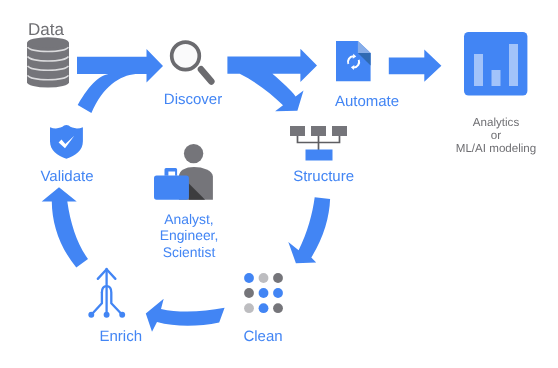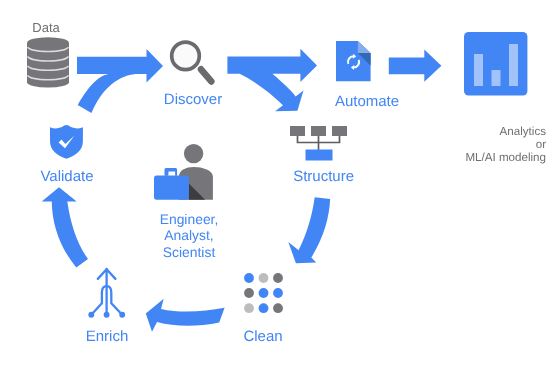--- a/index.html
+++ b/index.html
@@ -22,21 +22,21 @@
         <ellipse cx="21" cy="5.4" rx="20.7" ry="5.2"></ellipse>
       </g>
       <g fill="none" stroke="#dcdcde" stroke-width="1.5">
         <path d="M0.55 10.1 a20.7 5.2 0 0 0 40.9 0"></path>
         <path d="M0.55 19.5 a20.7 5.2 0 0 0 40.9 0"></path>
         <path d="M0.55 28.9 a20.7 5.2 0 0 0 40.9 0"></path>
         <path d="M0.55 38.3 a20.7 5.2 0 0 0 40.9 0"></path>
       </g>
     </svg>
   </div>
-  <div class="lbl lbl-gray" style="left:11px;top:19.5px;width:70px;font-size:13px;">Data</div>
+  <div class="lbl lbl-gray" style="left:11px;top:19.5px;width:70px;font-size:17px;">Data</div>
 
   <div class="abs" style="left:168px;top:38px;">
     <svg width="50" height="50" viewBox="0 0 50 50">
       <line x1="33.0" y1="31.3" x2="43.3" y2="43.4" stroke="#6B6B6F" stroke-width="6.6" stroke-linecap="round"></line>
       <circle cx="17.5" cy="17.9" r="13.8" fill="#fafafb" stroke="#6B6B6F" stroke-width="3.7"></circle>
     </svg>
   </div>
   <div class="lbl" style="left:158px;top:91.3px;width:70px;">Discover</div>
 
   <div class="abs" style="left:335.7px;top:41.4px;">
@@ -57,21 +57,21 @@
   <div class="lbl" style="left:332px;top:93.2px;width:70px;">Automate</div>
 
   <div class="abs" style="left:464px;top:32px;">
     <svg width="64" height="64" viewBox="0 0 64 64">
       <rect x="0" y="0" width="63.4" height="63.6" rx="4.6" fill="#4285F4"></rect>
       <rect x="10" y="22" width="9" height="32" fill="#A2C3FA"></rect>
       <rect x="27.5" y="38" width="9" height="16" fill="#A2C3FA"></rect>
       <rect x="45" y="12" width="9" height="42" fill="#A2C3FA"></rect>
     </svg>
   </div>
-  <div class="lbl lbl-gray" style="left:446px;top:125px;width:100px;line-height:13.2px;font-size:11.6px;text-align:right;">
+  <div class="lbl lbl-gray" style="left:446px;top:116px;width:100px;line-height:13.2px;font-size:11.6px;">
     <div>Analytics</div>
     <div>or</div>
     <div>ML/AI modeling</div>
   </div>
 
   <div class="abs" style="left:290px;top:126px;">
     <svg width="58" height="36" viewBox="0 0 58 36">
       <g fill="#75757A">
         <rect x="0" y="0" width="15" height="10"></rect>
         <rect x="21" y="0" width="15" height="10"></rect>
@@ -111,43 +111,43 @@
         <path d="M13.9 26.6 q0 -6.4 4.7 -6.4 q4.7 0 4.7 6.4 v10.6 l10.9 11.6"></path>
         <path d="M13.9 26.6 v10.6 l-10.6 11.6"></path>
       </g>
       <g fill="#4285F4">
         <circle cx="3.3" cy="48.8" r="2.95"></circle>
         <circle cx="18.6" cy="48.8" r="2.95"></circle>
         <circle cx="34.2" cy="48.8" r="2.95"></circle>
       </g>
     </svg>
   </div>
-  <div class="lbl" style="left:72px;top:328.4px;width:70px;">Enrich</div>
+  <div class="lbl" style="left:72px;top:328.4px;width:70px;text-align:right;">Enrich</div>
 
   <div class="abs" style="left:50.4px;top:124.7px;">
     <svg width="33" height="34" viewBox="0 0 33 34">
       <path d="M0 2.2 C5.0 4.3 10.9 3.5 14.1 0.6 L16.4 0 L18.7 0.6 C21.9 3.5 27.9 4.3 32.9 2.2
                L32.9 16.3 C32.9 25.4 25.6 30.9 16.4 33.7 C7.3 30.9 0 25.4 0 16.3 Z" fill="#4285F4"></path>
       <path d="M8.6 17.5 L11.5 14.6 L15.3 18.9 L24.3 10.8 L15.0 23.2 Z" fill="#fff"></path>
     </svg>
   </div>
   <div class="lbl" style="left:32px;top:167.5px;width:70px;">Validate</div>
 
   <div class="abs" style="left:153.8px;top:144.1px;">
     <svg width="60" height="57" viewBox="0 0 60 57">
       <circle cx="39.6" cy="9.6" r="9.7" fill="#75757A"></circle>
       <path d="M24.9 55.7 V32.6 C24.9 26.2 31.5 22.9 40.0 22.9 C48.5 22.9 58.9 26.2 58.9 32.6 V55.7 z" fill="#75757A"></path>
       <path d="M34.9 55.7 V39.5 L51.1 55.7 z" fill="#3D3D3F"></path>
       <path d="M10.5 31.7 v-6.2 q0 -1.5 1.5 -1.5 h9.6 q1.5 0 1.5 1.5 v6.2 h-2.0 v-4.1 h-6.7 v4.1 z" fill="#4285F4"></path>
       <rect x="0" y="31.4" width="34.9" height="24.3" rx="2.6" fill="#4285F4"></rect>
     </svg>
   </div>
   <div class="lbl" style="left:139px;top:210.5px;width:100px;font-size:13.9px;line-height:16.9px;">
+    <div>Analyst,</div>
     <div>Engineer,</div>
-    <div>Analyst,</div>
     <div>Scientist</div>
   </div>
 
   <svg class="abs" style="left:0;top:0;" width="558" height="368" viewBox="0 0 558 368">
 
     <path fill="#4285F4" d="M77 56.7 H146.5 V49.1 L163 66 L146.5 82.4 V74 H135.5
          C120 75.5 103 86 91.4 113
          L77.7 105.1
          C90 83 101.5 74 110 74
          H77 z"></path>

